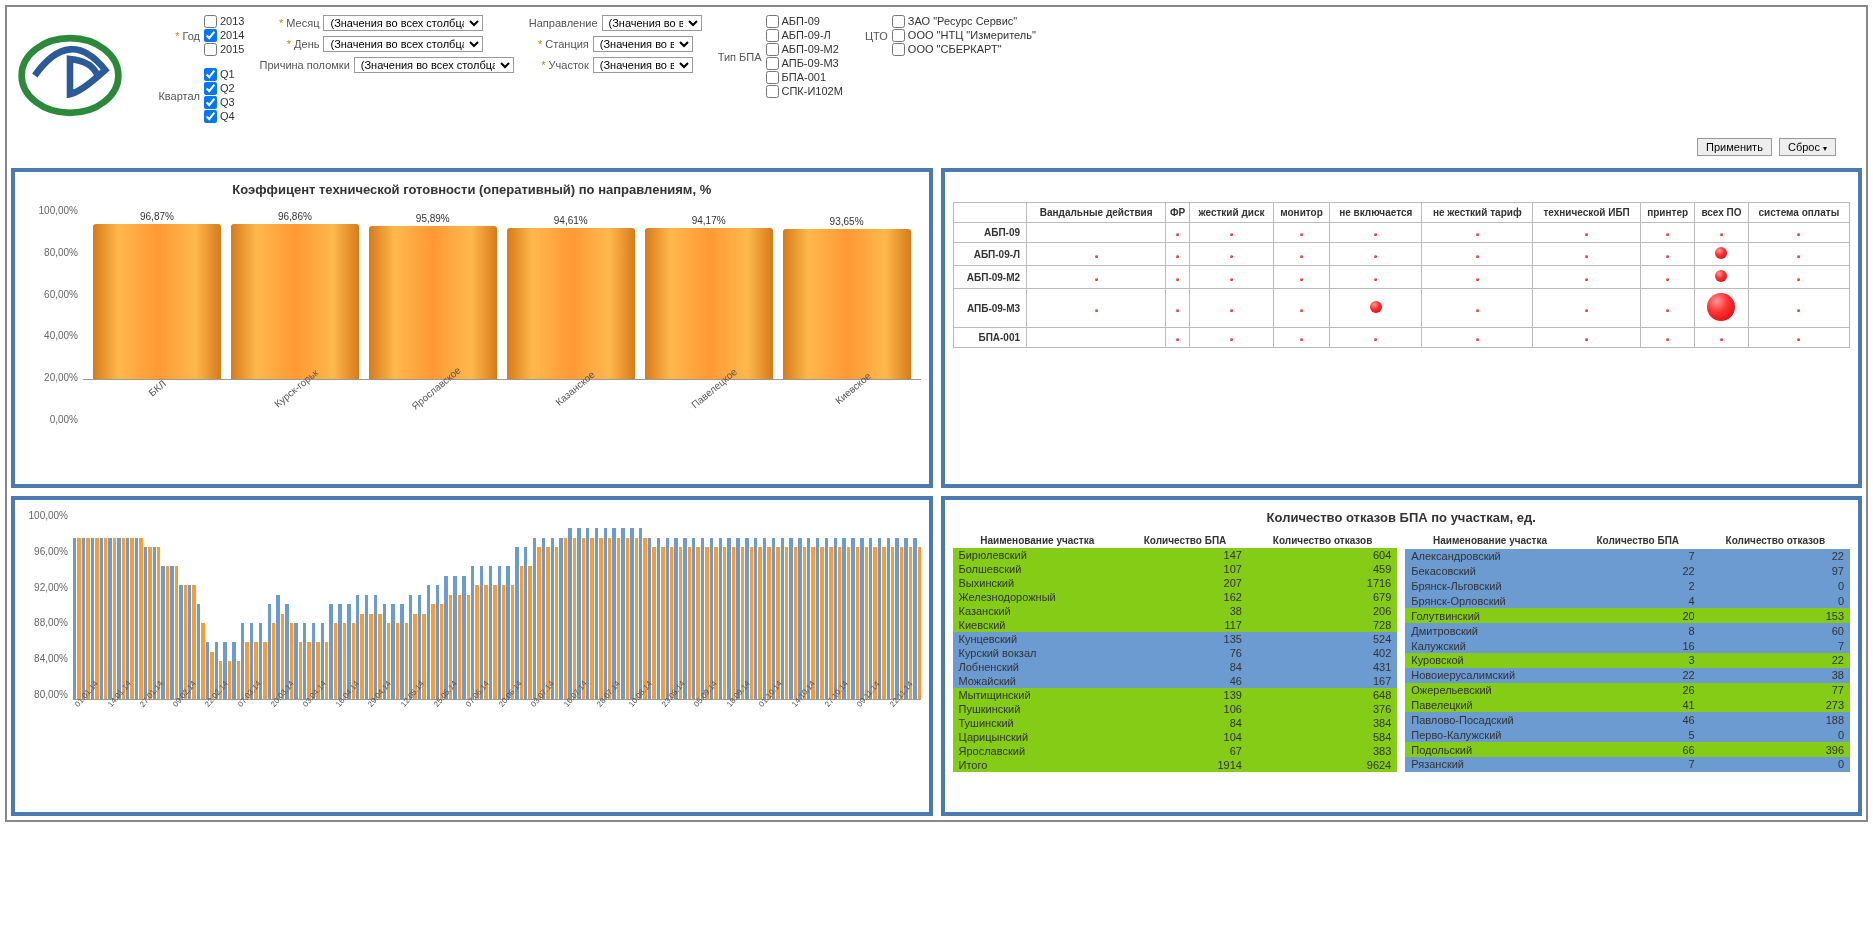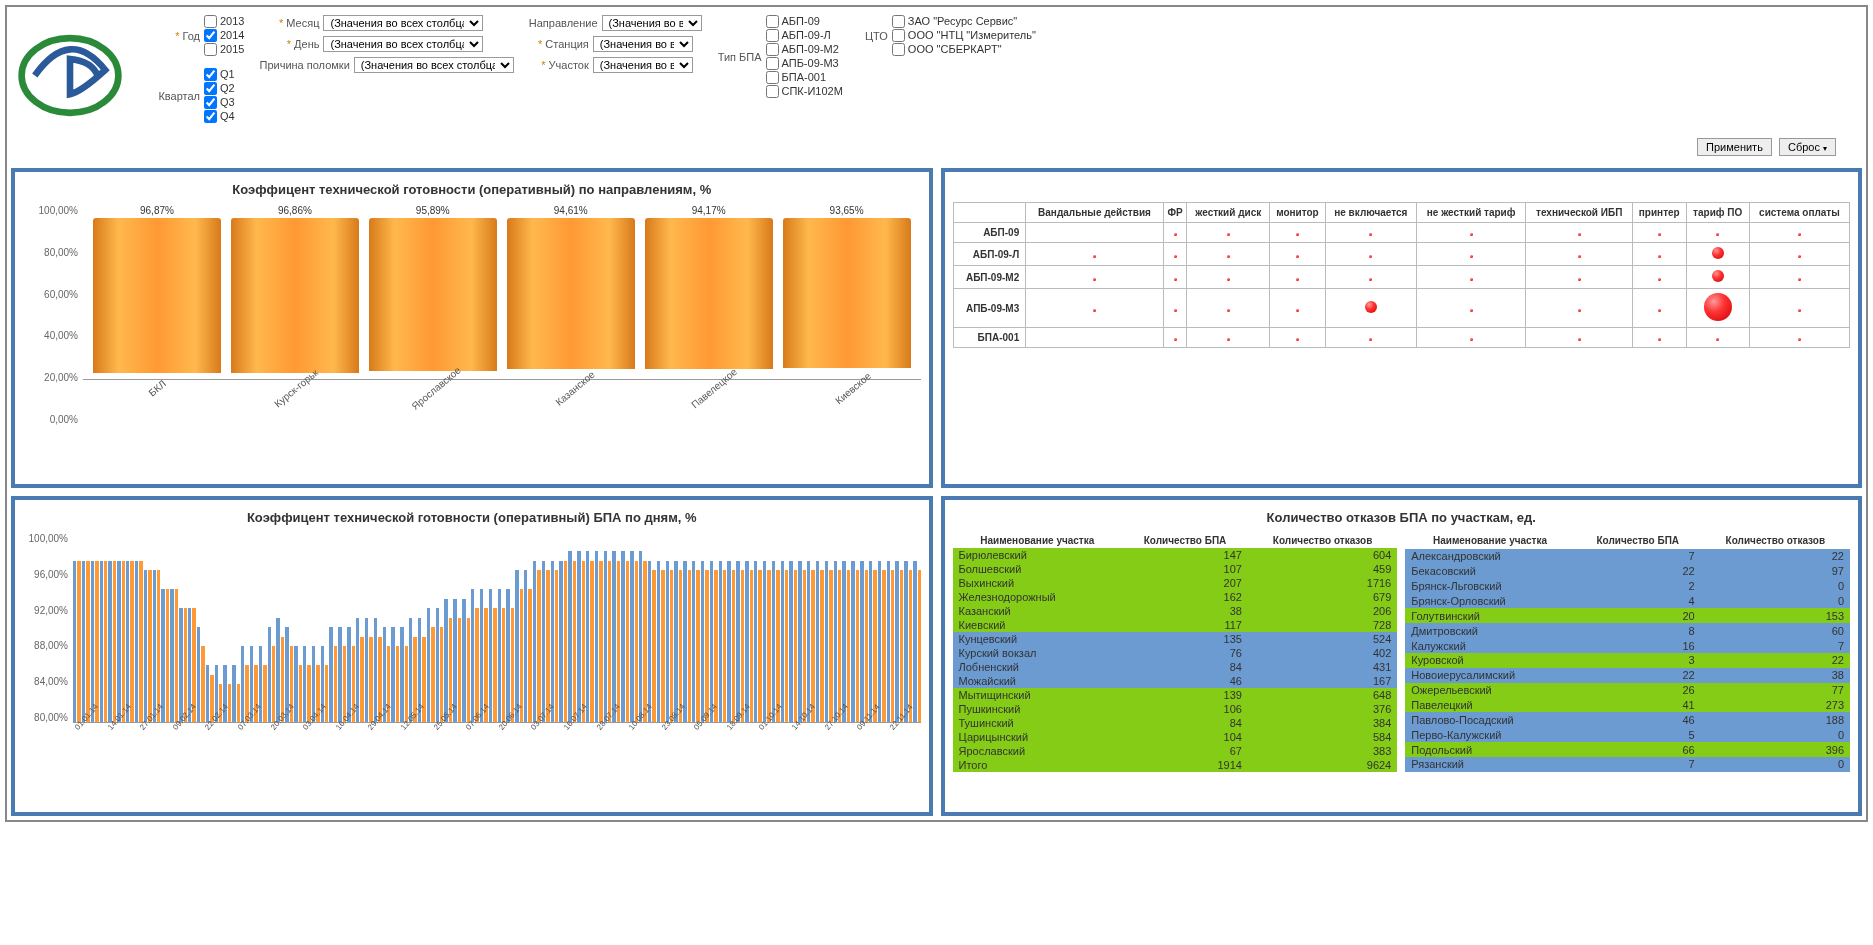--- a/index.html
+++ b/index.html
@@ -16,21 +16,21 @@
 .sel-med{width:100px}
 .chk{display:flex;align-items:flex-start;gap:3px;margin-bottom:1px}
 .chk input{margin:0}
 .actions{text-align:right;padding:4px 30px 8px}
 .actions button{font-size:11px;padding:2px 8px;margin-left:4px;border:1px solid #999;background:#eee;cursor:pointer}
 .dashboard{display:grid;grid-template-columns:1fr 1fr;gap:8px;padding:4px}
 .panel{border:4px solid #4a7ab0;background:#fff;padding:10px 8px;min-height:320px}
 .panel-title{text-align:center;font-weight:bold;font-size:13px;margin-bottom:8px}
 .chart1{position:relative;height:260px;padding-left:60px}
 .y-axis{position:absolute;left:0;top:0;bottom:40px;width:55px;display:flex;flex-direction:column;justify-content:space-between;text-align:right;font-size:10px;color:#666}
-.bars{display:flex;height:175px;gap:10px;border-bottom:1px solid #999;padding:0 10px}
+.bars{display:flex;align-items:flex-end;height:175px;gap:10px;border-bottom:1px solid #999;padding:0 10px}
 .bar-group{flex:1;display:flex;flex-direction:column;align-items:center}
 .bar-label{font-size:10px;margin-bottom:2px}
 .bar{width:100%;background:linear-gradient(90deg,#d87a1a 0%,#ffb84d 20%,#ff9933 50%,#ffb84d 80%,#d87a1a 100%);border-radius:3px 3px 0 0}
 .x-labels{display:flex;gap:18px;padding:0 10px;margin-top:4px}
 .x-label{flex:1;text-align:center;font-size:10px;transform:rotate(-40deg);transform-origin:top center;white-space:nowrap;color:#555}
 .panel2-header{display:flex;justify-content:center;align-items:center;gap:10px;position:relative}
 .diagram-select{position:absolute;right:10px;top:0}
 .bubble-table{width:100%;border-collapse:collapse;margin-top:20px;font-size:10px}
 .bubble-table th,.bubble-table td{border:1px solid #bbb;padding:4px 2px;text-align:center;vertical-align:middle}
 .bubble-table th{font-weight:bold;background:#fff}
@@ -244,21 +244,21 @@
             <tr>
               <th></th>
               <th>Вандальные действия</th>
               <th>ФР</th>
               <th>жесткий диск</th>
               <th>монитор</th>
               <th>не включается</th>
               <th>не жесткий тариф</th>
               <th>технической ИБП</th>
               <th>принтер</th>
-              <th>тариф ПО</th>
+              <th>всех ПО</th>
               <th>система оплаты</th>
             </tr>
             <tr>
               <td class="row-h">АБП-09</td>
               <td></td>
               <td><span class="bubble bub-xs"></span></td>
               <td><span class="bubble bub-xs"></span></td>
               <td><span class="bubble bub-xs"></span></td>
               <td><span class="bubble bub-xs"></span></td>
               <td><span class="bubble bub-xs"></span></td>
@@ -317,21 +317,20 @@
               <td><span class="bubble bub-xs"></span></td>
               <td><span class="bubble bub-xs"></span></td>
               <td><span class="bubble bub-xs"></span></td>
               <td><span class="bubble bub-xs"></span></td>
             </tr>
           </tbody>
         </table>
   </div>
 
   <div class="panel">
-    <div class="panel-title">Коэффицент технической готовности (оперативный) БПА по дням, %</div>
     <div class="chart2">
       <div class="y-axis2" id="c2-yaxis">
             <div>100,00%</div>
             <div>96,00%</div>
             <div>92,00%</div>
             <div>88,00%</div>
             <div>84,00%</div>
             <div>80,00%</div>
           </div>
       <div class="bars2" id="c2-bars">

